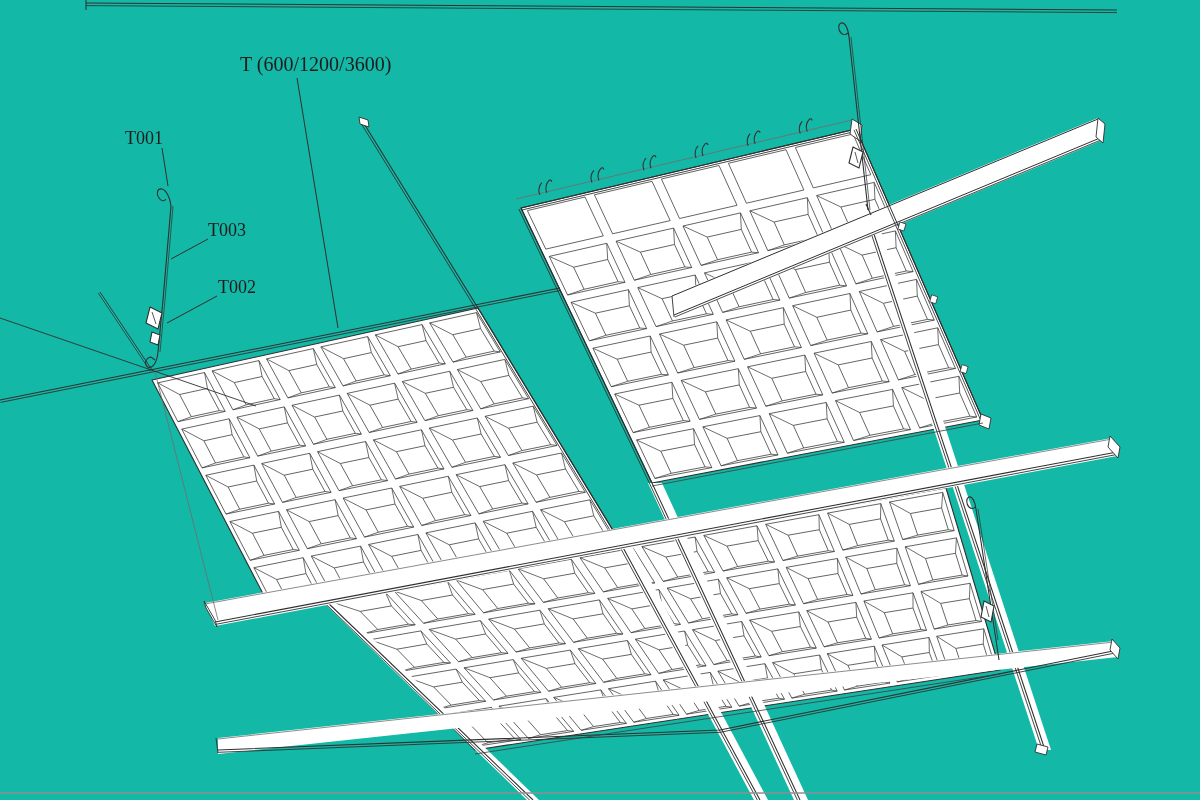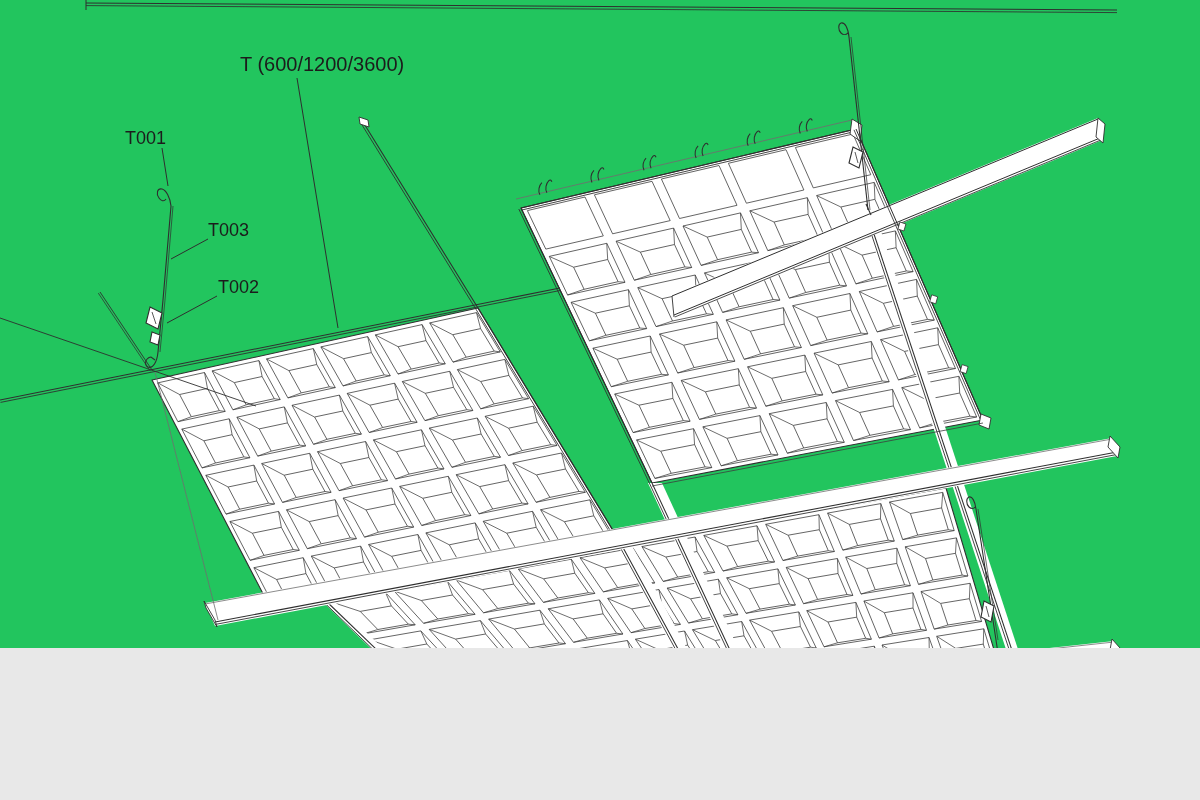--- a/index.html
+++ b/index.html
@@ -1,17 +1,17 @@
 <!DOCTYPE html>
 <html><head>
 <meta charset="utf-8">
 <style>
   html,body{margin:0;padding:0;background:#e8e8e8;}
-  .page{width:1200px;height:648px;background:#22c55e;position:relative;margin:0 auto;
-        font-family:Liberation Sans, sans-serif;overflow:hidden;}
+  .page{width:1200px;height:800px;background:#14b8a6;position:relative;margin:0 auto;
+        font-family:Liberation Serif, serif;overflow:hidden;}
   svg{display:block;}
   text{fill:#1c1c1c;}
   .lbl-main{font-size:20px;}
   .lbl-part{font-size:18px;}
 </style>
 </head>
 <body>
 
 <div class="page">
 <svg id="svg" width="1200" height="800" viewBox="0 0 1200 800">

